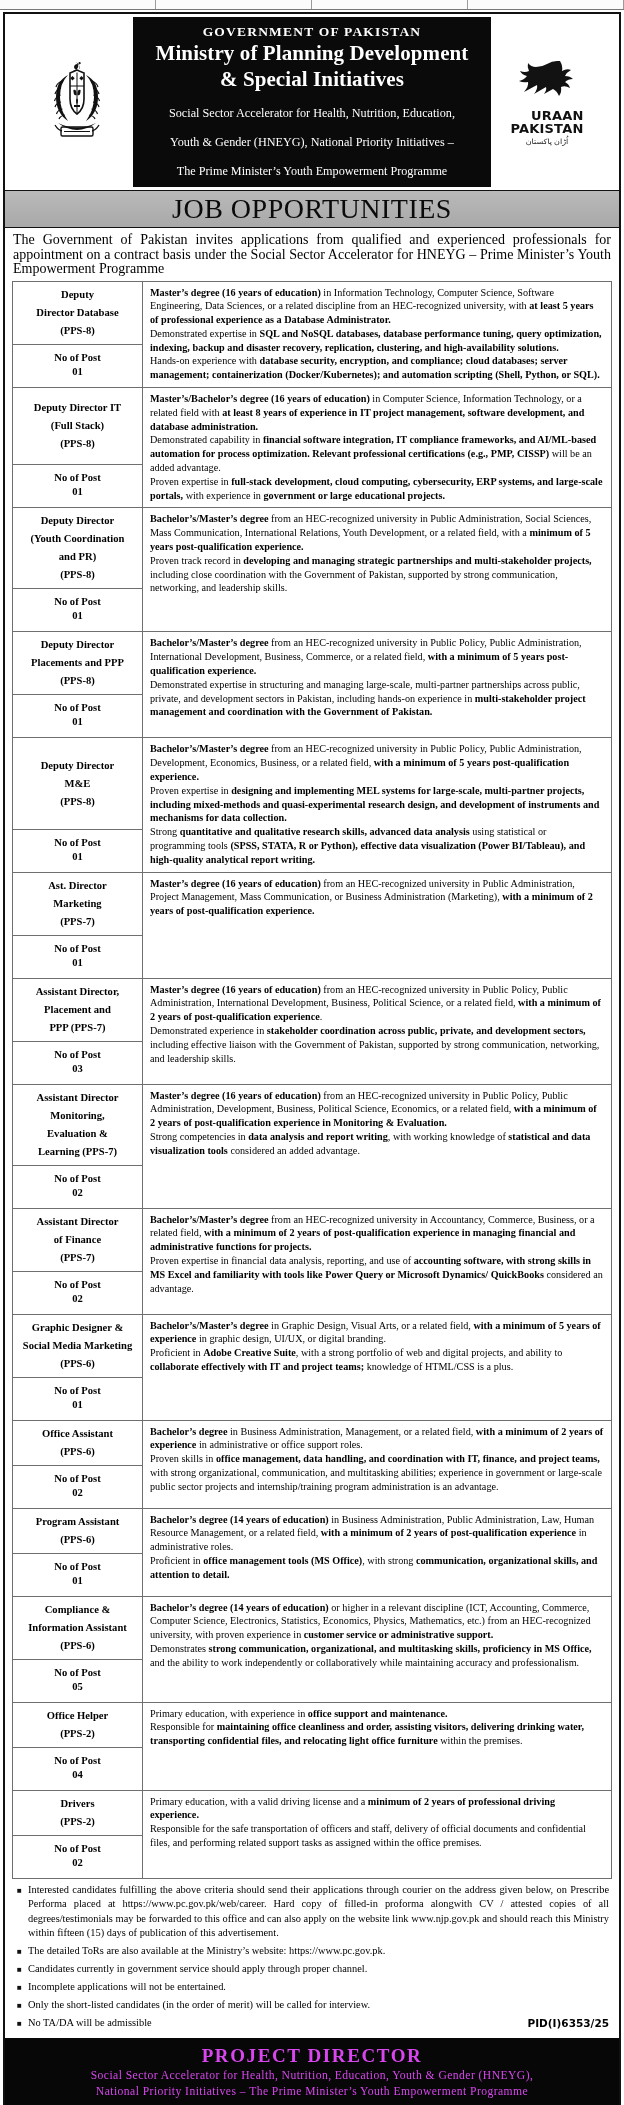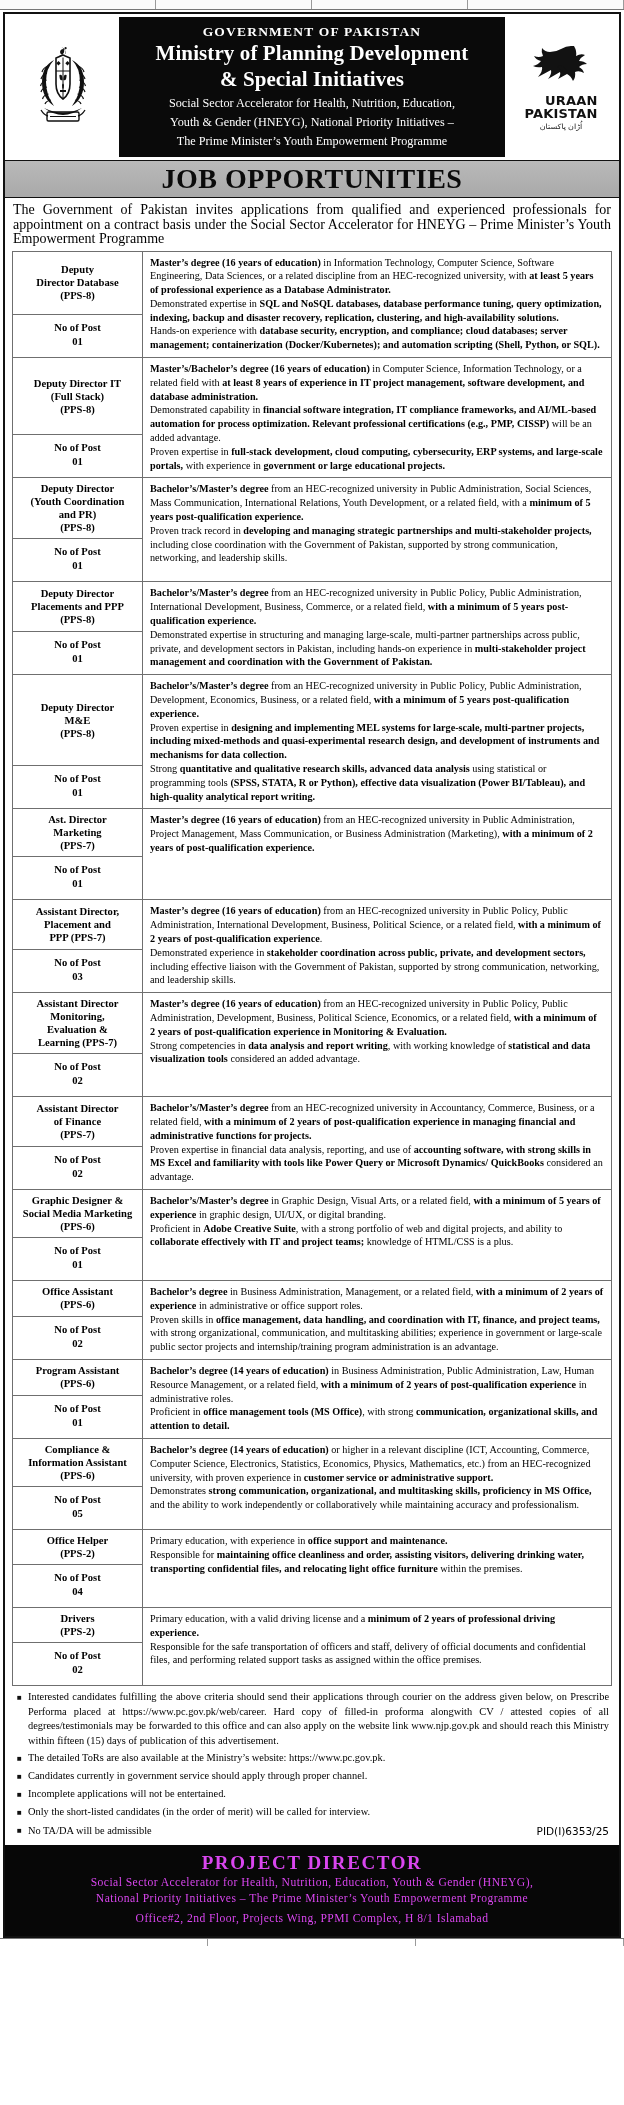--- a/index.html
+++ b/index.html
@@ -45,21 +45,21 @@
   .frame {
     border: 2px solid #111;
     margin: 2px 3px 0 3px;
   }
 
   
   .masthead {
     display: flex;
     align-items: stretch;
     background: #fff;
-    padding: 3px 2px;
+    padding: 3px 16px;
   }
   .crest, .uraan {
     width: 112px;
     display: flex;
     flex-direction: column;
     align-items: center;
     justify-content: center;
     flex: 0 0 auto;
     background: #fff;
   }
@@ -99,35 +99,35 @@
   .mh-ministry {
     font-size: 21px;
     font-weight: bold;
     line-height: 25px;
     letter-spacing: 0.1px;
     margin-top: 1px;
   }
   .mh-sub {
     font-size: 12.2px;
     line-height: 16px;
-    margin-top: 3px;
+    margin-top: 13px;
     font-weight: normal;
   }
 
   
   .banner {
     background: linear-gradient(#b9b9b9, #a9a9a9);
     border-top: 1px solid #111;
     border-bottom: 1px solid #111;
     text-align: center;
     padding: 2px 0 3px 0;
   }
   .banner-title {
     font-size: 28px;
-    font-weight: bold;
+    font-weight: normal;
     letter-spacing: 0.5px;
     line-height: 31px;
     color: #0b0b0b;
   }
 
   
   .intro {
     padding: 5px 8px 4px 8px;
     font-size: 14px;
     line-height: 14.5px;
@@ -154,21 +154,21 @@
     flex-direction: column;
   }
   .job-title-cell {
     flex: 1 1 auto;
     display: flex;
     align-items: center;
     justify-content: center;
     text-align: center;
     font-weight: bold;
     font-size: 10.6px;
-    line-height: 13px;
+    line-height: 18px;
     padding: 4px 3px;
     border-bottom: 1px solid #6f6f6f;
   }
   .job-posts-cell {
     flex: 0 0 auto;
     display: flex;
     flex-direction: column;
     align-items: center;
     justify-content: center;
     text-align: right;
@@ -212,21 +212,21 @@
     text-justify: inter-word;
   }
   .note.first .note-text { text-align: justify; }
   .note-row-last {
     display: flex;
     align-items: flex-end;
     justify-content: space-between;
   }
   .pid {
     font-family: "DejaVu Sans", sans-serif;
-    font-weight: normal;
+    font-weight: bold;
     font-size: 10.5px;
     white-space: nowrap;
     padding-left: 10px;
   }
 
   
   .footer {
     background: #070707;
     color: #d946ef;
     text-align: center;

